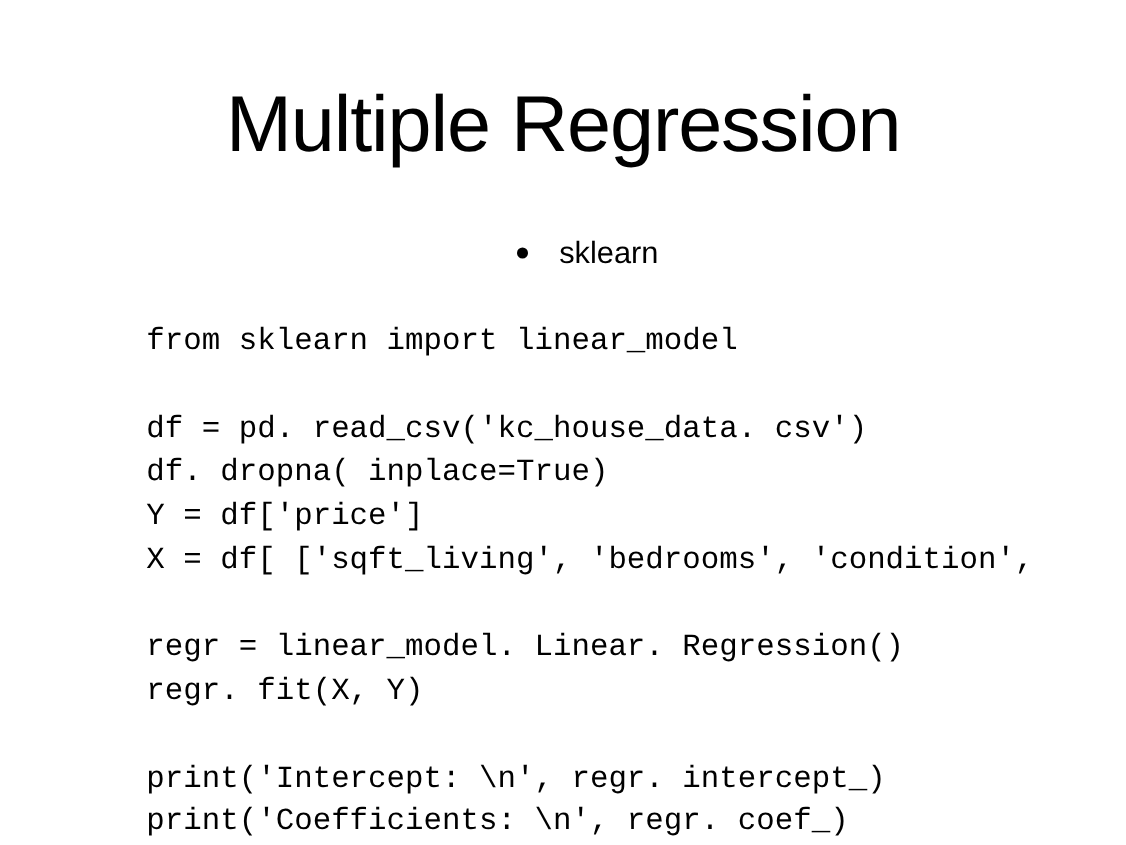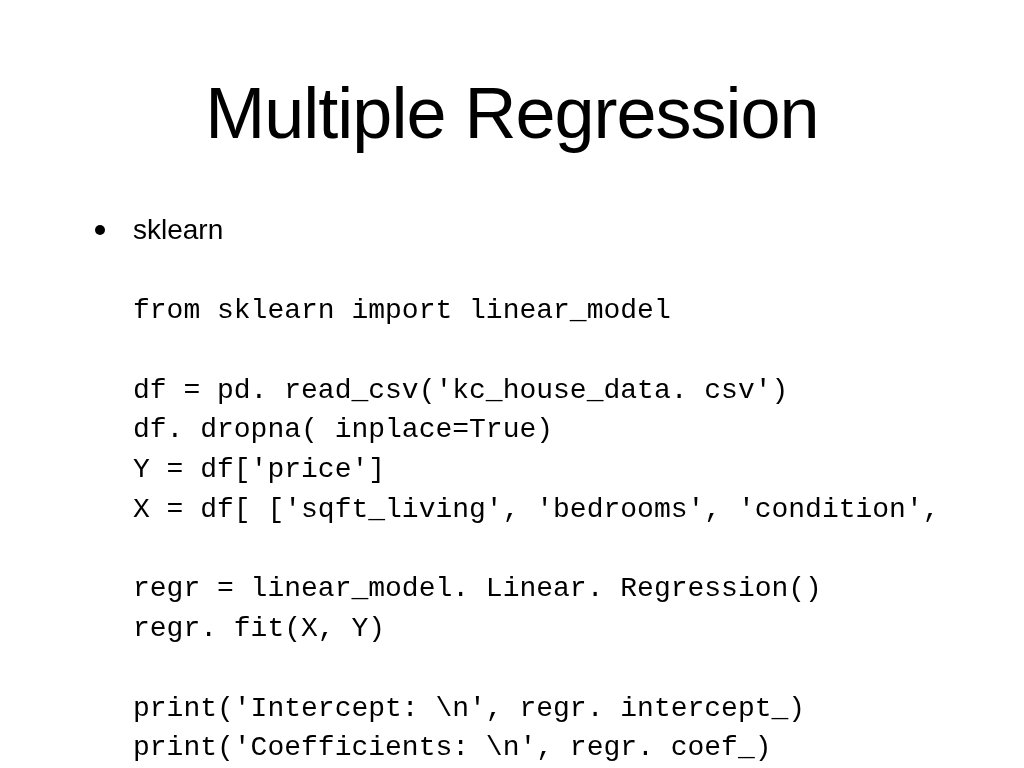--- a/index.html
+++ b/index.html
@@ -26,20 +26,21 @@
       margin-top: 20px;
       letter-spacing: -1px;
     }
     .content {
       padding-left: 45px;
     }
     .bullet-row {
       display: flex;
       align-items: center;
       margin-bottom: 45px;
+      justify-content: center;
     }
     .bullet {
       width: 10px;
       height: 10px;
       background: #000000;
       border-radius: 50%;
       margin-right: 28px;
       flex-shrink: 0;
     }
     .bullet-text {

